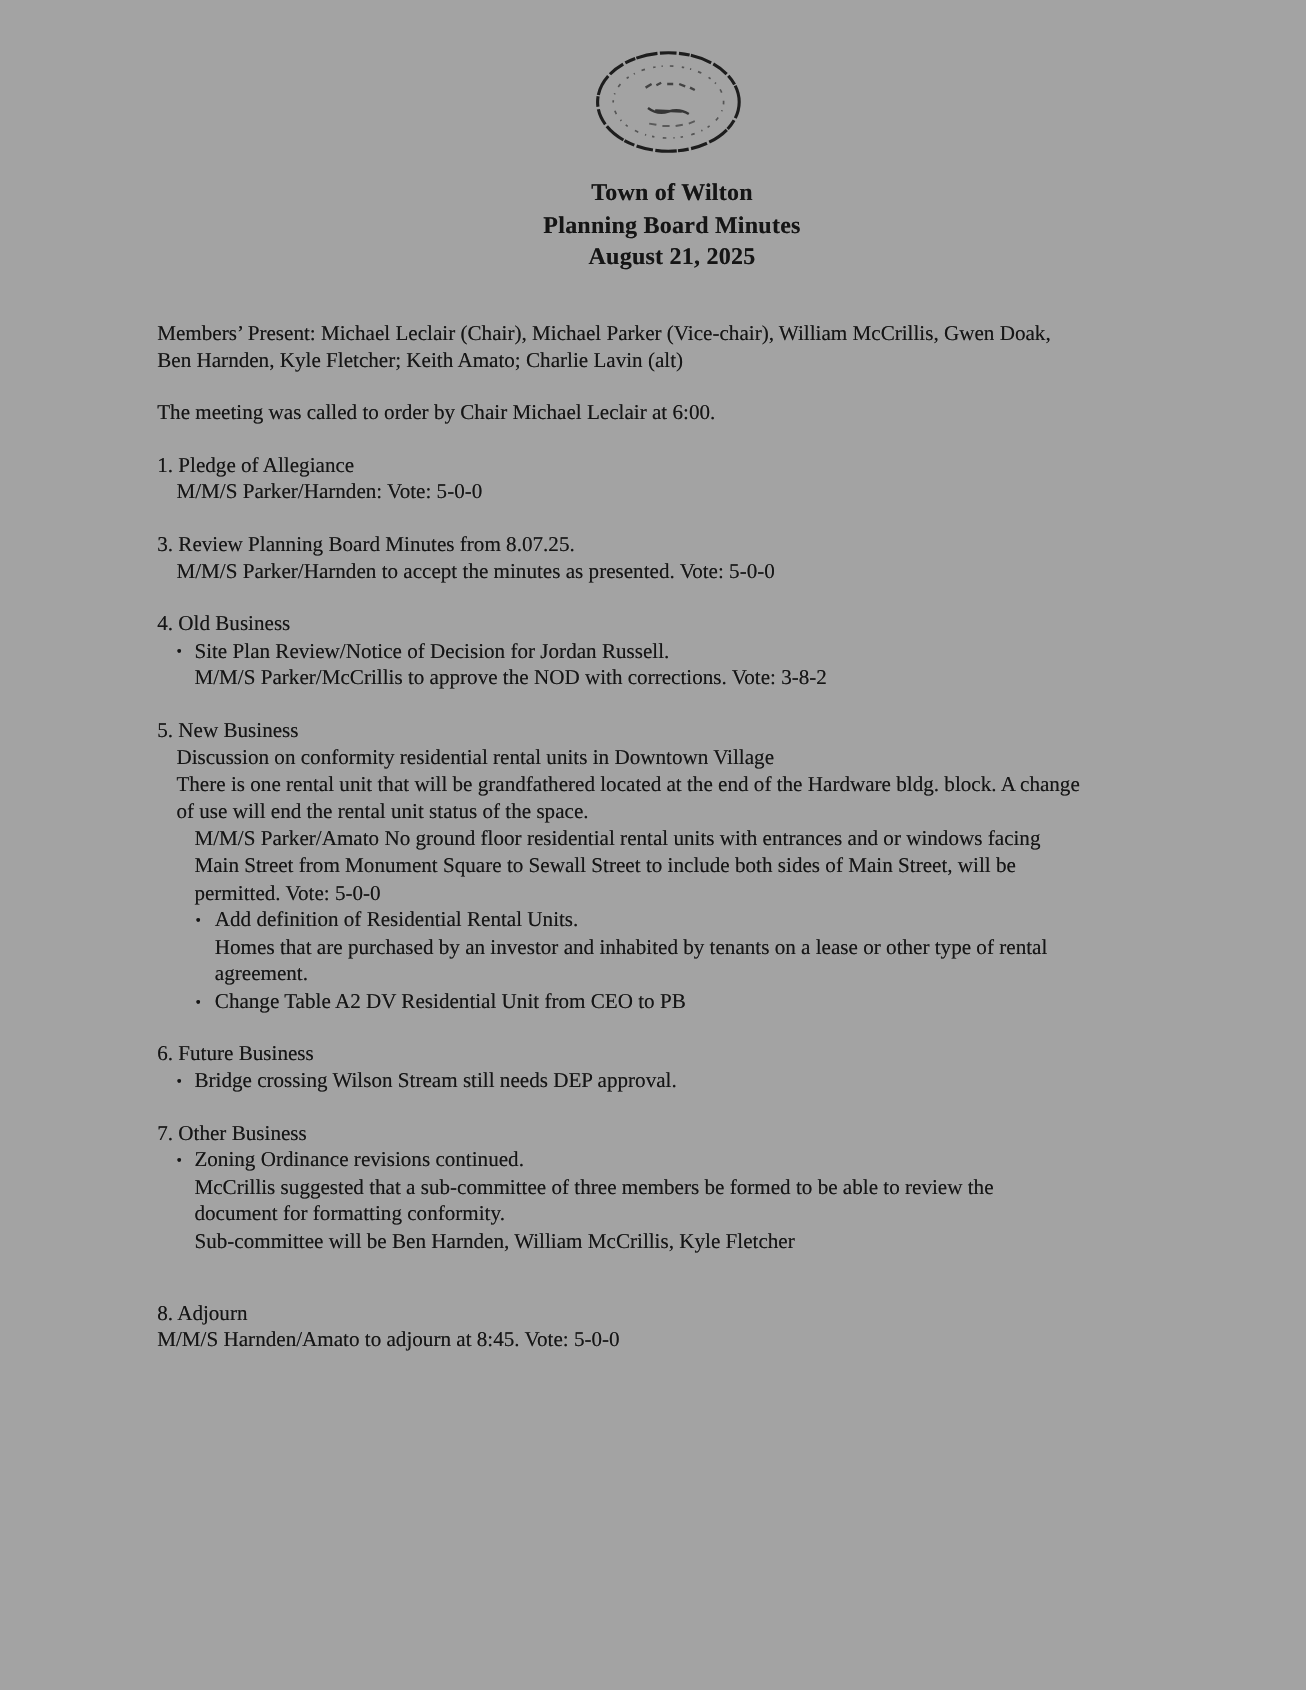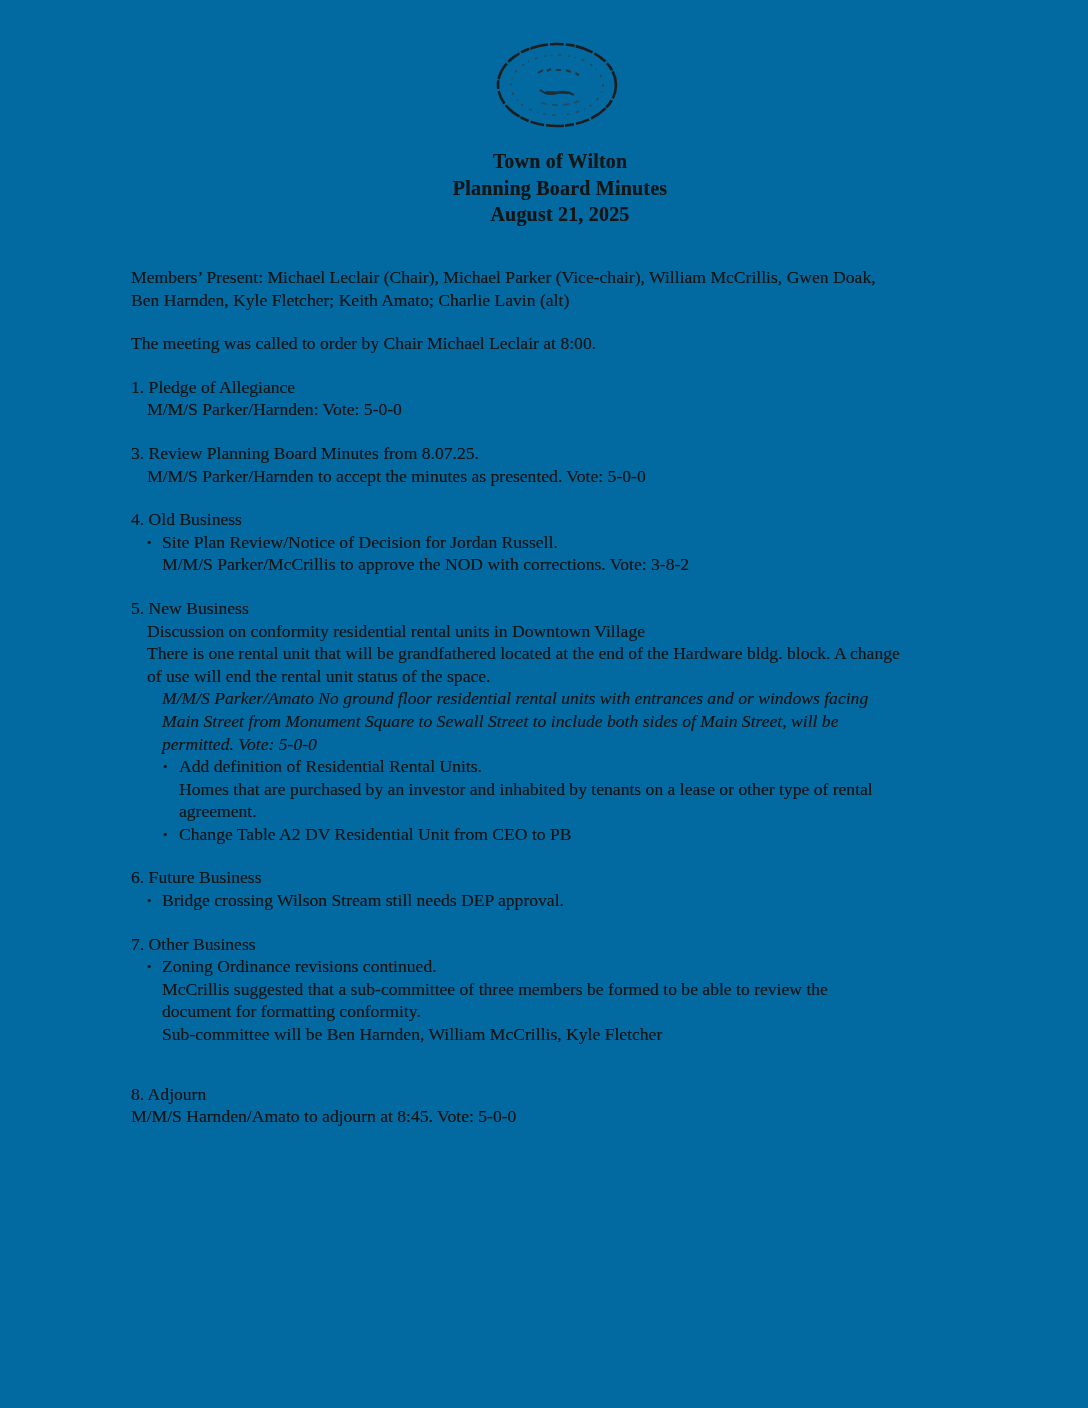--- a/index.html
+++ b/index.html
@@ -6,21 +6,21 @@
   html,body { background:#ffffff; }
   body {
     width:1088px; height:1408px;
     font-family:"Liberation Serif","DejaVu Serif",serif;
     color:#151515;
     position:relative;
     overflow:hidden;
   }
   .page {
     position:absolute; inset:0;
-    background:#0369a1;
+    background:#a3a3a3;
     padding-left:47px;
   }
   
   .doc-text { text-shadow:0 0 0.45px rgba(20,20,20,0.55); }
 
   .seal-wrap {
     position:absolute; top:40px; left:494px;
     width:126px; height:90px;
   }
   .title-block {
@@ -31,21 +31,21 @@
     line-height:26.5px;
     letter-spacing:0.2px;
   }
   .doc-body {
     position:absolute; left:131px; top:266px; width:920px;
     font-size:17.6px;
     line-height:22.6px;
   }
   .line { position:relative; white-space:nowrap; }
   .ind1 { padding-left:16px; }
-  .ind2 { padding-left:31px;font-style:italic; }
+  .ind2 { padding-left:31px; }
   .bullet-a, .cont-a { padding-left:31px; }
   .bullet-b, .cont-b { padding-left:48px; }
   .bullet-a > .dot { position:absolute; left:16px; top:1px; }
   .bullet-b > .dot { position:absolute; left:32px; top:1px; }
   .dot { font-size:13px; }
   .gap-s  { margin-top:21px; }
   .gap-xl { margin-top:37px; }
   .ul { text-underline-offset:2.5px; text-decoration-thickness:1.2px; }
 </style>
 </head>
@@ -65,21 +65,21 @@
 
   <div class="title-block doc-text">
     <div>Town of Wilton</div>
     <div>Planning Board Minutes</div>
     <div>August 21, 2025</div>
   </div>
 
   <div class="doc-body doc-text">
       <div class="line"><span>Members’ Present: Michael Leclair (Chair), Michael Parker (Vice-chair), William McCrillis, Gwen Doak,</span></div>
       <div class="line"><span>Ben Harnden, Kyle Fletcher; Keith Amato; Charlie Lavin (alt)</span></div>
-      <div class="line gap-s"><span>The meeting was called to order by Chair Michael Leclair at 8:00.</span></div>
+      <div class="line gap-s"><span>The meeting was called to order by Chair Michael Leclair at 6:00.</span></div>
       <div class="line gap-s"><span>1. Pledge of Allegiance</span></div>
       <div class="line ind1"><span>M/M/S Parker/Harnden: Vote: 5-0-0</span></div>
       <div class="line gap-s"><span>3. Review Planning Board Minutes from 8.07.25.</span></div>
       <div class="line ind1"><span>M/M/S Parker/Harnden to accept the minutes as presented. Vote: 5-0-0</span></div>
       <div class="line gap-s"><span>4. </span><span class="ul">Old Business</span></div>
       <div class="line bullet-a"><span class="dot">•</span><span>Site Plan Review/Notice of Decision for Jordan Russell.</span></div>
       <div class="line cont-a"><span>M/M/S Parker/McCrillis to approve the NOD with corrections. Vote: 3-8-2</span></div>
       <div class="line gap-s"><span>5. </span><span class="ul">New Business</span></div>
       <div class="line ind1"><span>Discussion on conformity residential rental units in Downtown Village</span></div>
       <div class="line ind1"><span>There is one rental unit that will be grandfathered located at the end of the Hardware bldg. block. A change</span></div>

